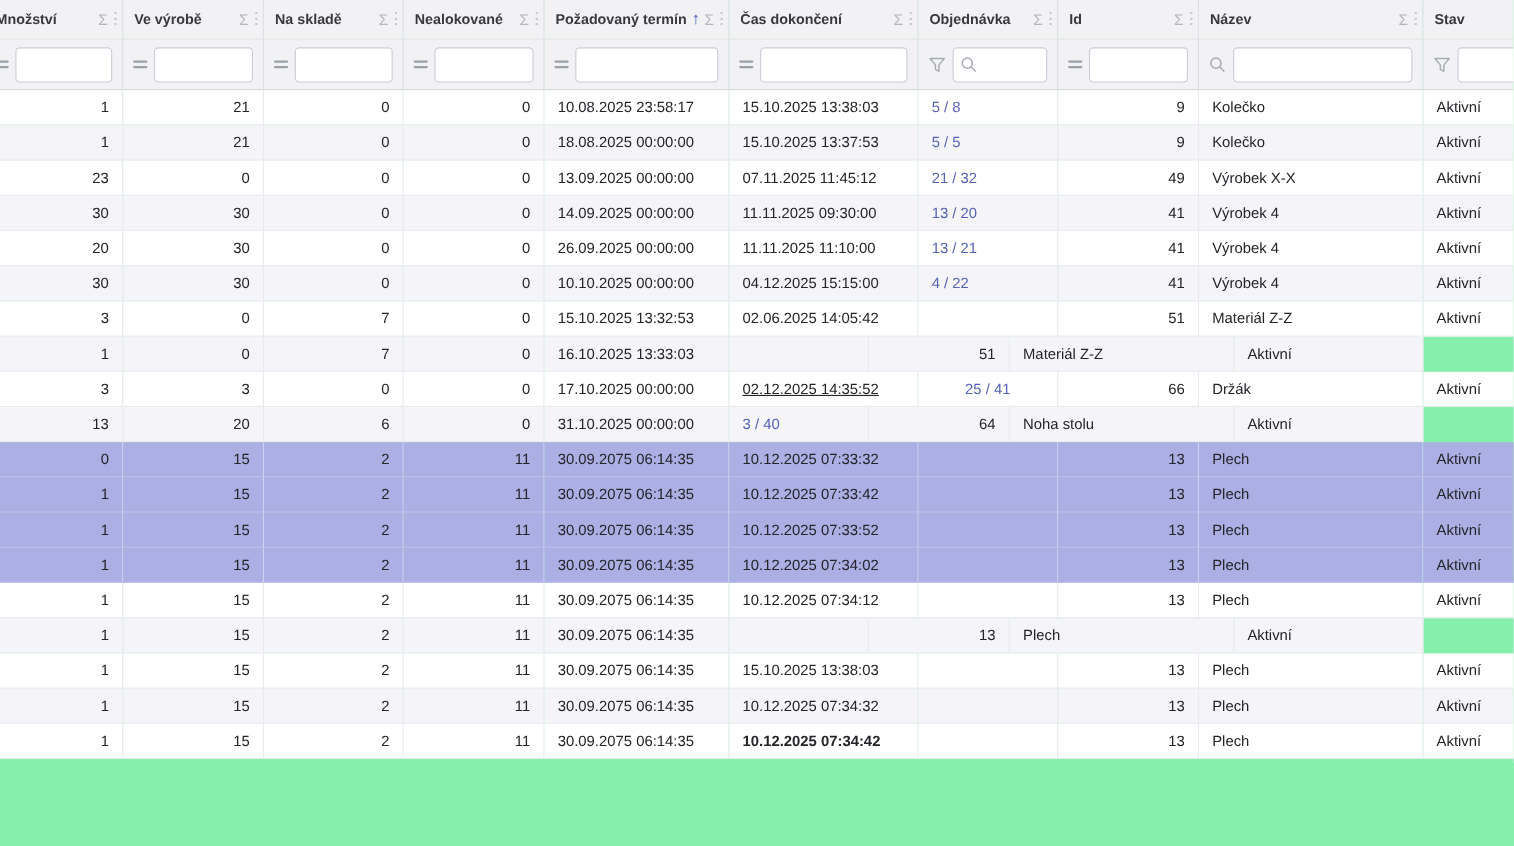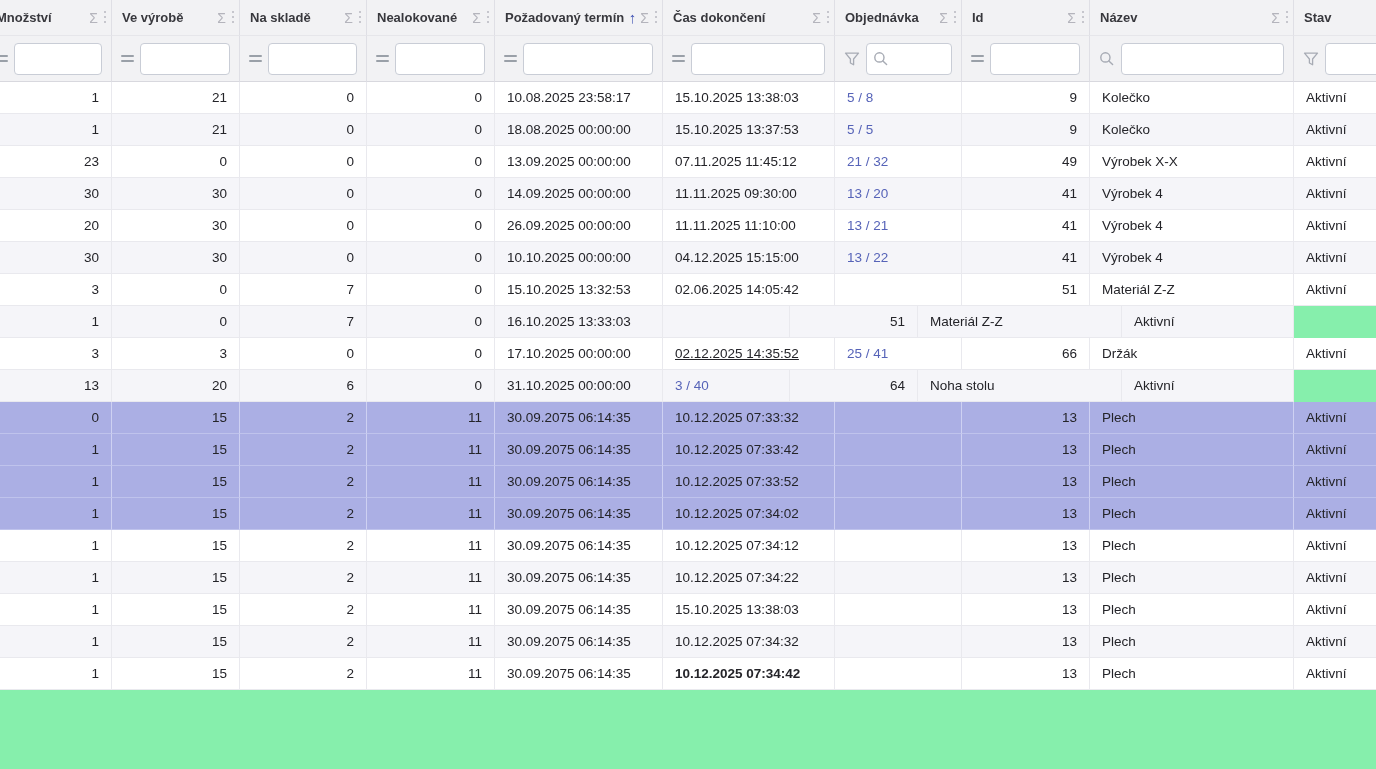--- a/index.html
+++ b/index.html
@@ -219,21 +219,21 @@
         <div class="cell left" style="width: 172px;">Aktivní</div>
       </div>
       <div class="row alt">
         <div class="cell right" style="width: 126px;">30</div>
         <div class="cell right" style="width: 128px;">30</div>
         <div class="cell right" style="width: 127px;">0</div>
         <div class="cell right" style="width: 128px;">0</div>
         <div class="cell left" style="width: 168px;">10.10.2025 00:00:00</div>
         <div class="cell left" style="width: 172px;">04.12.2025 15:15:00</div>
         <div class="cell left" style="width: 127px;">
-          <span class="cell-link">13 / 22</span>
+          <span class="cell-link">4 / 22</span>
         </div>
         <div class="cell right" style="width: 128px;">41</div>
         <div class="cell left" style="width: 204px;">Výrobek 4</div>
         <div class="cell left" style="width: 172px;">Aktivní</div>
       </div>
       <div class="row">
         <div class="cell right" style="width: 126px;">3</div>
         <div class="cell right" style="width: 128px;">0</div>
         <div class="cell right" style="width: 127px;">7</div>
         <div class="cell right" style="width: 128px;">0</div>
@@ -255,21 +255,21 @@
         <div class="cell left" style="width: 204px;">Materiál Z-Z</div>
         <div class="cell left" style="width: 172px;">Aktivní</div>
       </div>
       <div class="row">
         <div class="cell right" style="width: 126px;">3</div>
         <div class="cell right" style="width: 128px;">3</div>
         <div class="cell right" style="width: 127px;">0</div>
         <div class="cell right" style="width: 128px;">0</div>
         <div class="cell left" style="width: 168px;">17.10.2025 00:00:00</div>
         <div class="cell left" style="width: 172px; text-decoration: underline;">02.12.2025 14:35:52</div>
-        <div class="cell left" style="width: 127px;">
+        <div class="cell left" style="width: 127px; justify-content: center;">
           <span class="cell-link">25 / 41</span>
         </div>
         <div class="cell right" style="width: 128px;">66</div>
         <div class="cell left" style="width: 204px;">Držák</div>
         <div class="cell left" style="width: 172px;">Aktivní</div>
       </div>
       <div class="row alt">
         <div class="cell right" style="width: 126px;">13</div>
         <div class="cell right" style="width: 128px;">20</div>
         <div class="cell right" style="width: 127px;">6</div>
@@ -341,21 +341,20 @@
         <div class="cell right" style="width: 128px;">13</div>
         <div class="cell left" style="width: 204px;">Plech</div>
         <div class="cell left" style="width: 172px;">Aktivní</div>
       </div>
       <div class="row alt">
         <div class="cell right" style="width: 126px;">1</div>
         <div class="cell right" style="width: 128px;">15</div>
         <div class="cell right" style="width: 127px;">2</div>
         <div class="cell right" style="width: 128px;">11</div>
         <div class="cell left" style="width: 168px;">30.09.2075 06:14:35</div>
-        <div class="cell left" style="width: 172px;">10.12.2025 07:34:22</div>
         <div class="cell left" style="width: 127px;"></div>
         <div class="cell right" style="width: 128px;">13</div>
         <div class="cell left" style="width: 204px;">Plech</div>
         <div class="cell left" style="width: 172px;">Aktivní</div>
       </div>
       <div class="row">
         <div class="cell right" style="width: 126px;">1</div>
         <div class="cell right" style="width: 128px;">15</div>
         <div class="cell right" style="width: 127px;">2</div>
         <div class="cell right" style="width: 128px;">11</div>

